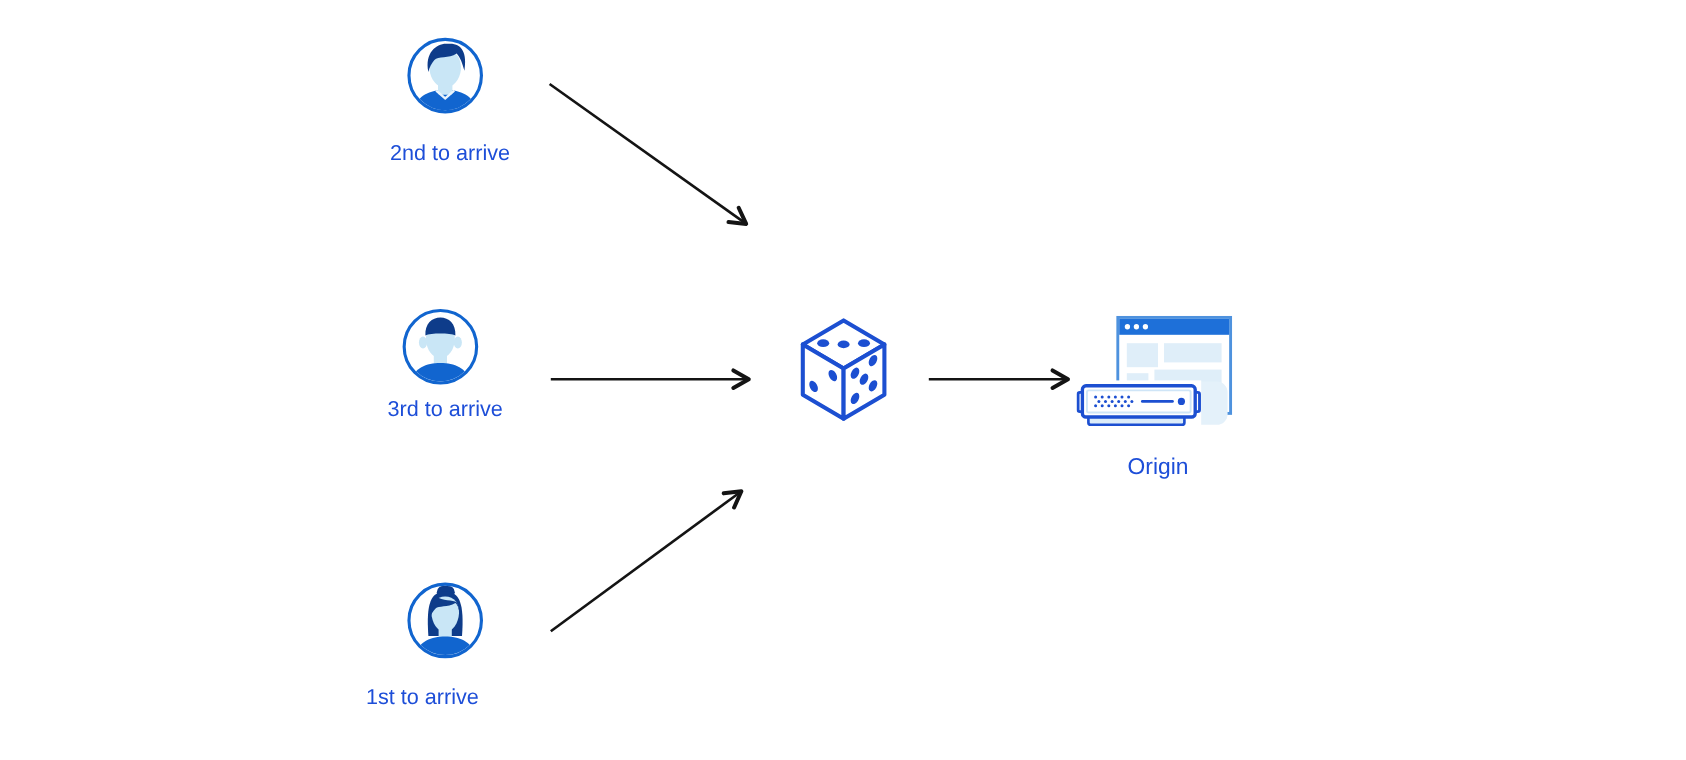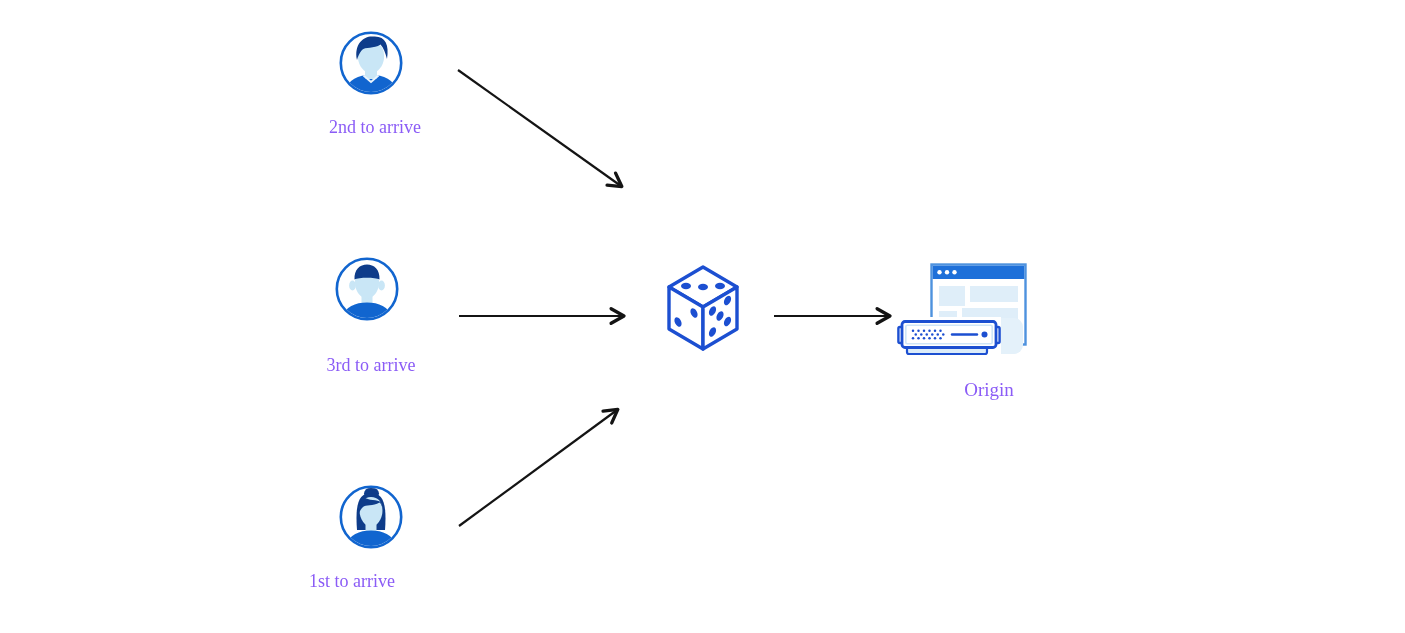--- a/index.html
+++ b/index.html
@@ -17,26 +17,25 @@
     width: 1405px; height: 633px;
     pointer-events: none;
   }
   .node { position: absolute; }
   .node svg { display: block; }
   .diagram-label {
     position: absolute;
     transform: translateX(-50%);
     font-size: 18px;
     line-height: 22px;
-    color: #8b5cf6;
+    color: #1d4ed8;
     white-space: nowrap;
     text-align: center;
-    font-family: Liberation Serif, serif;
   }
-  .origin-label { font-size: 19px; margin-left: 24px; }
+  .origin-label { font-size: 19px; }
 </style>
 </head>
 <body>
 
 <div class="canvas">
 
   <svg class="arrows-layer" width="1405" height="633" viewBox="0 0 1405 633" xmlns="http://www.w3.org/2000/svg">
     <defs>
       <marker id="arrowhead" viewBox="0 0 10 10" refX="7.5" refY="5" markerWidth="9" markerHeight="9" orient="auto-start-reverse">
         <path d="M1.5,1.3 L8,5 L1.5,8.7" fill="none" stroke="#141414" stroke-width="1.7" stroke-linecap="round" stroke-linejoin="round"></path>
@@ -83,21 +82,21 @@
         <ellipse cx="47.5" cy="29.5" rx="3.4" ry="5" fill="#c9e6f6"></ellipse>
         <rect x="27.5" y="34" width="11" height="15" rx="2" fill="#c9e6f6"></rect>
         <path d="M7,66 C9,51.5 20,46.5 33,46.5 C46,46.5 57,51.5 59,66 Z" fill="#1165cf"></path>
         <path d="M33,12 C41,12 45.5,18.5 45,27.5 C44.5,35.5 39.5,42.5 33,42.5
                  C26.5,42.5 21.5,35.5 21,27.5 C20.5,18.5 25,12 33,12 Z" fill="#c9e6f6"></path>
         <path d="M20.5,23.5 C20,13.5 26,8.5 33,8.5 C40,8.5 46,13.5 45.5,23.5
                  C41,21.3 25,21.3 20.5,23.5 Z" fill="#0e3c8a"></path>
       </g>
     </svg>
   </div>
-  <div class="diagram-label" style="left:371px; top:354px;">3rd to arrive</div>
+  <div class="diagram-label" style="left:371px; top:330px;">3rd to arrive</div>
 
   <div class="node" style="left:338px; top:484px;">
     <svg width="66" height="66" viewBox="0 0 66 66" xmlns="http://www.w3.org/2000/svg">
       <defs>
           <clipPath id="clipC">
             <circle cx="33" cy="33" r="28.9"></circle>
           </clipPath>
         </defs>
       <circle cx="33" cy="33" r="30.2" fill="#ffffff" stroke="#1165cf" stroke-width="2.6"></circle>
       <g clip-path="url(#clipC)">

